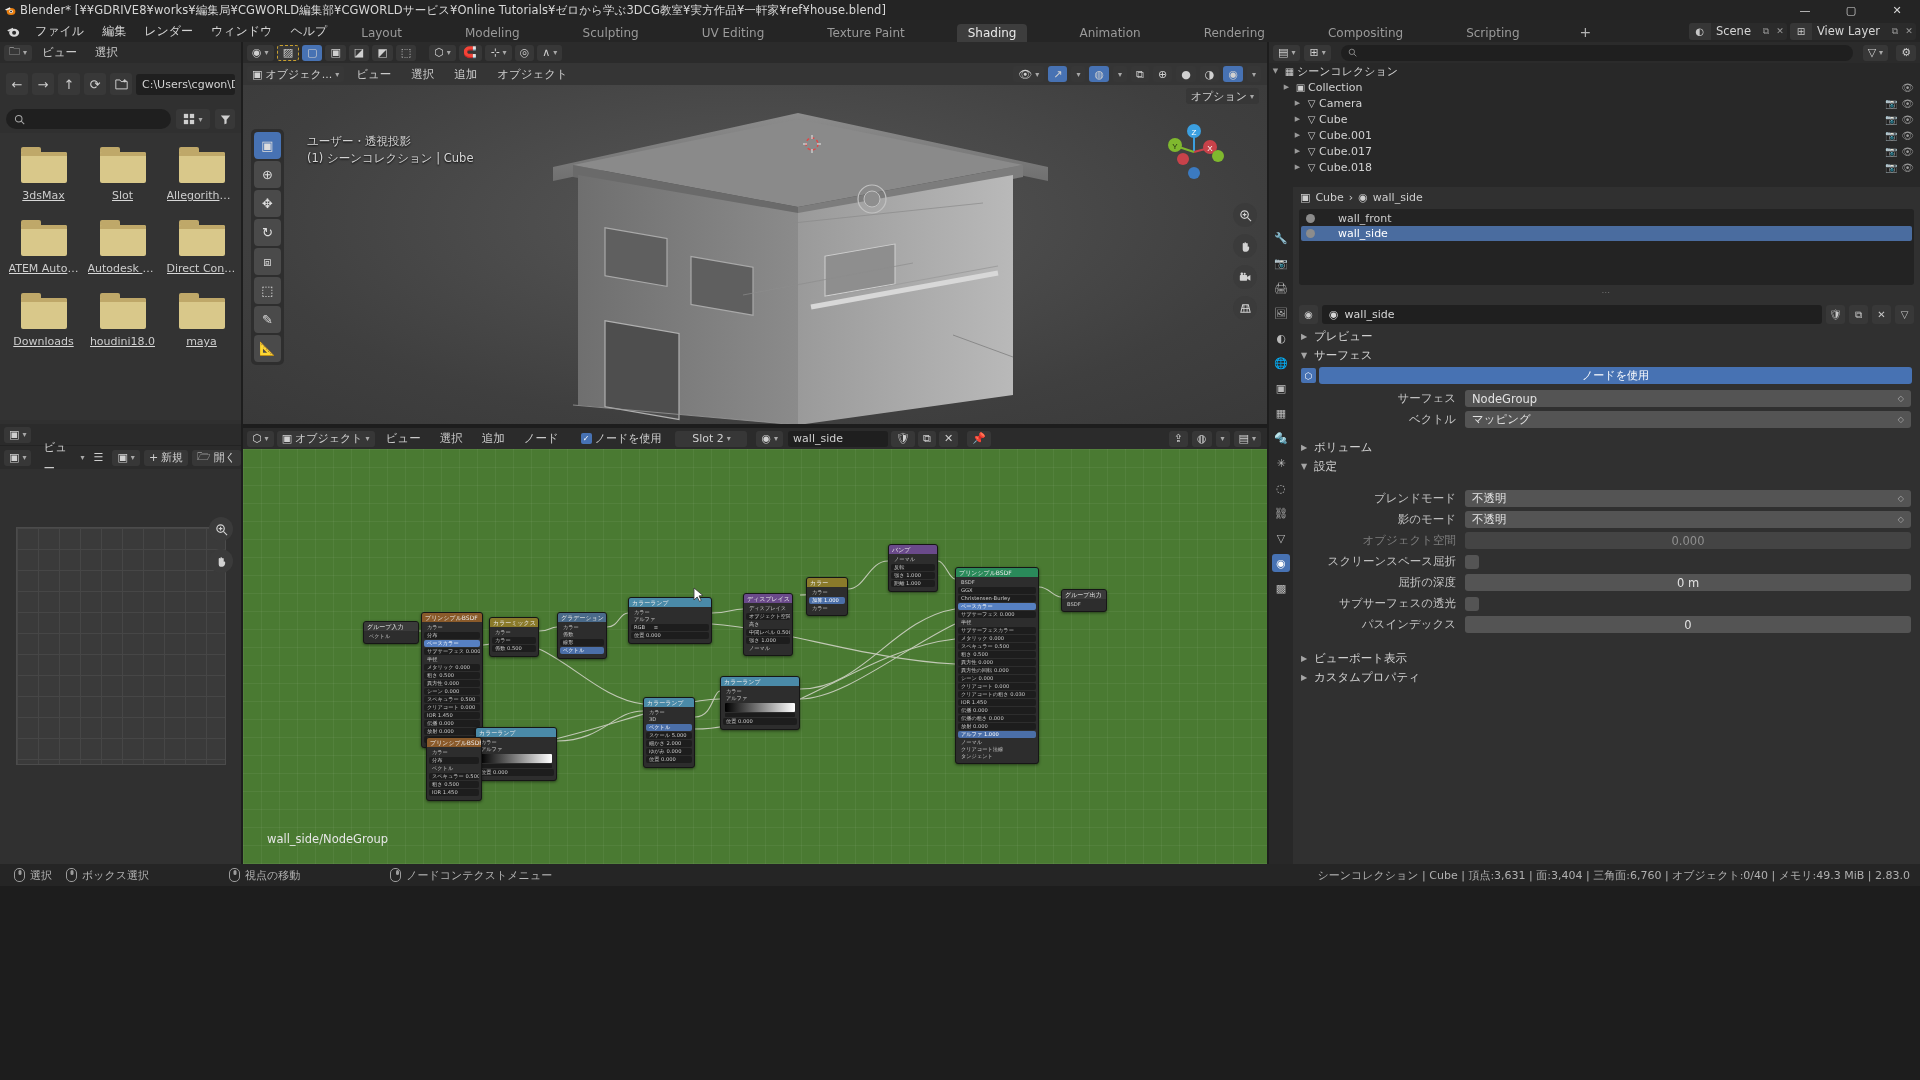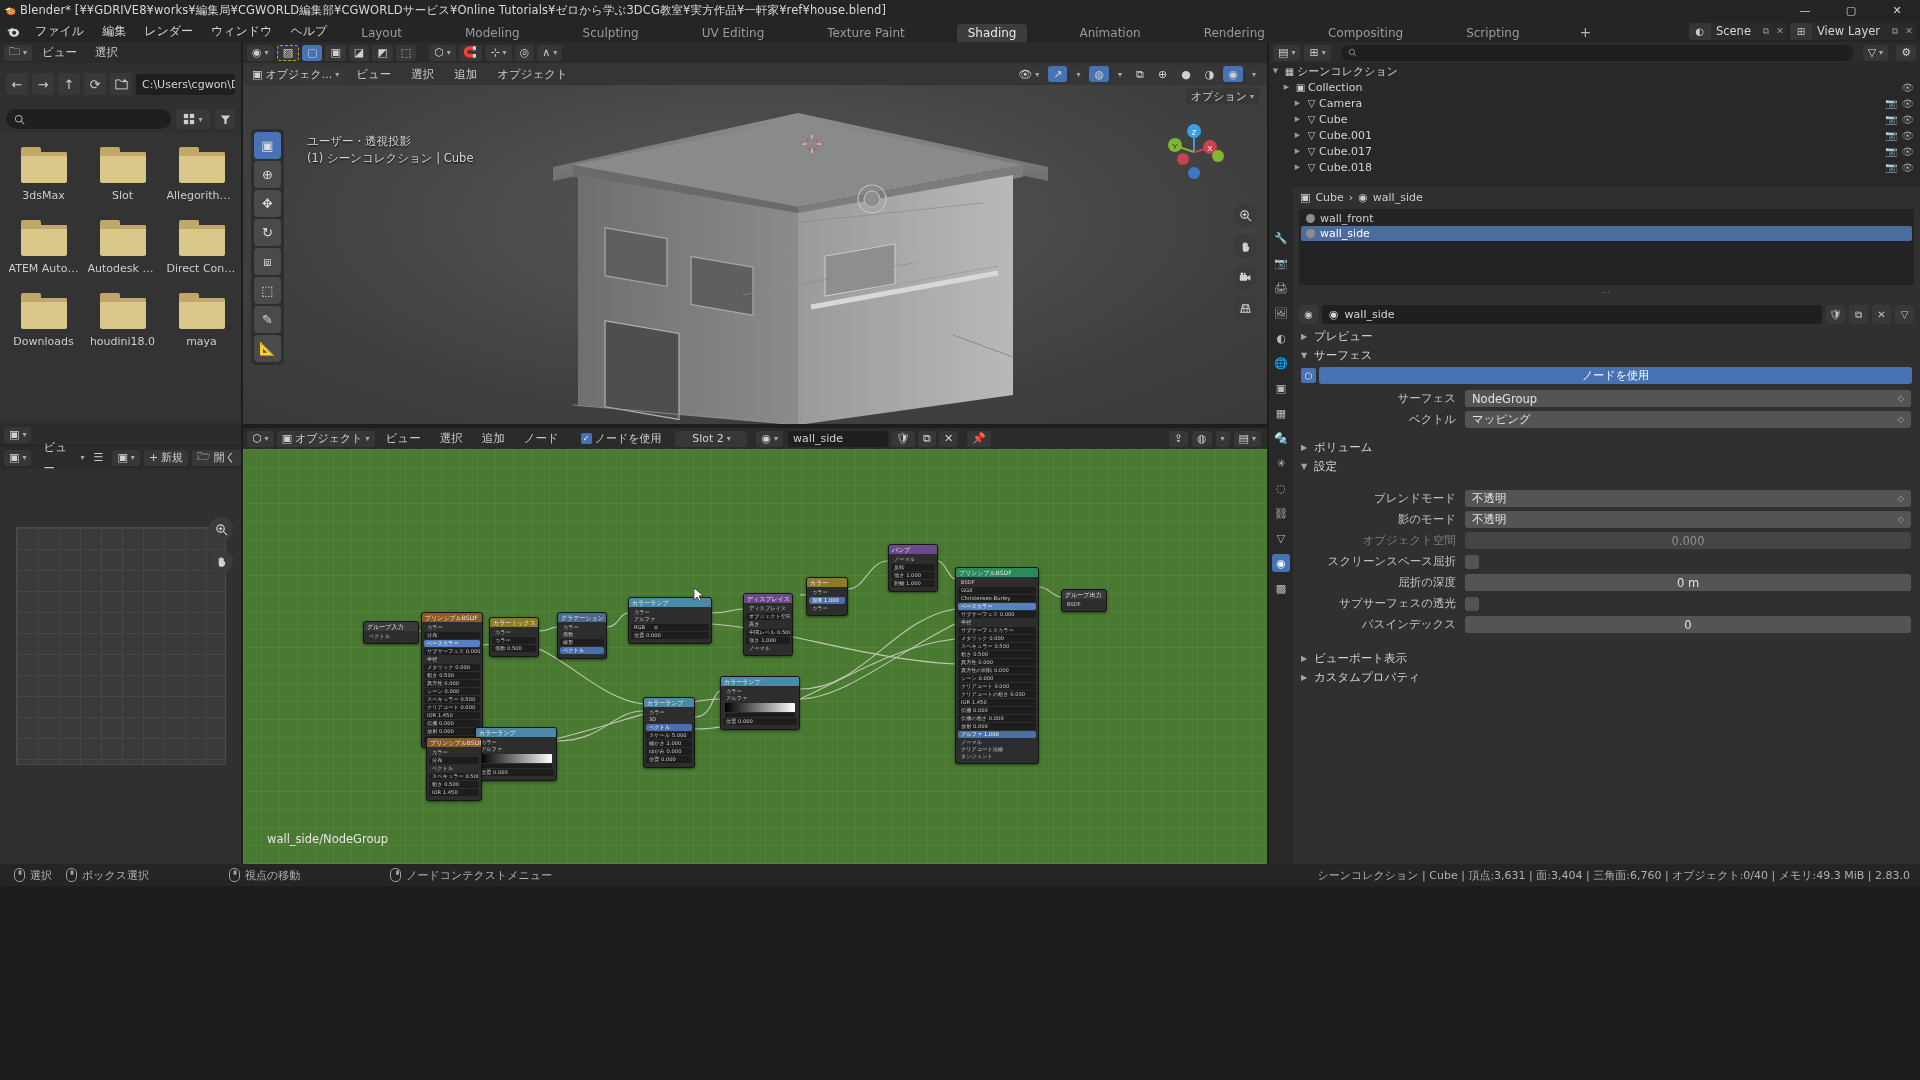--- a/index.html
+++ b/index.html
@@ -50,21 +50,21 @@
   .pathbox{ flex:1; height:21px; background:#1f1f1f; border-radius:3px; display:flex; align-items:center;
     padding:0 6px; font-size:11px; color:#d2d2d2; overflow:hidden; white-space:nowrap; }
   .fb-search{ height:28px; display:flex; align-items:center; padding:0 6px; gap:5px; }
   .searchbox{ flex:1; height:20px; background:#1f1f1f; border-radius:10px; display:flex; align-items:center;
     padding:0 8px; gap:5px; font-size:11px; color:#8d8d8d; }
   .disp-btn{ width:34px; height:20px; background:#383838; border-radius:3px;
     display:flex; align-items:center; justify-content:center; gap:3px; }
   .filt-btn{ width:20px; height:20px; background:#383838; border-radius:3px;
     display:flex; align-items:center; justify-content:center; }
   .fb-grid{ position:relative; height:287px; background:#333333; padding:14px 0 0 0; overflow:hidden; }
-  .fgrow{ display:flex; }
+  .fgrow{ display:flex;text-decoration:underline; }
   .fitem{ width:71px; margin-left:8px; display:flex; flex-direction:column; align-items:center; }
   .folder{ width:46px; height:36px; position:relative; }
   .folder .tab{ position:absolute; left:0; top:0; width:20px; height:7px; background:#bfa869; border-radius:2px 2px 0 0;}
   .folder .body{ position:absolute; left:0; top:5px; width:46px; height:31px; background:#d9c88a; border-radius:2px; }
   .folder .lip{ position:absolute; left:0; top:5px; width:46px; height:4px; background:#bfa869; border-radius:2px 2px 0 0;}
   .fname{ margin-top:6px; font-size:11px; color:#cdcdcd; max-width:70px; overflow:hidden;
     text-overflow:ellipsis; white-space:nowrap; text-align:center; }
 
   
   .ie{ position:absolute; left:0; top:424px; width:241px; height:440px; background:#303030; }
@@ -127,21 +127,21 @@
   .orow .vis{ position:absolute; right:6px; font-size:10px; color:#9b9b9b; }
   .orow .vis2{ position:absolute; right:22px; font-size:10px; color:#9b9b9b; }
 
   .props{ position:absolute; left:1269px; top:187px; width:651px; height:677px; background:#303030; display:flex; }
   .ptabs{ width:24px; background:#282828; padding-top:42px; display:flex; flex-direction:column; align-items:center; gap:7px; }
   .ptab{ width:18px; height:18px; display:flex; align-items:center; justify-content:center; font-size:11px; color:#b9b9b9; border-radius:3px;}
   .ptab.on{ background:#4772b3; color:#fff; }
   .pmain{ flex:1; }
   .pbread{ height:20px; background:#303030; display:flex; align-items:center; gap:5px; padding:0 7px; font-size:11px; color:#cdcdcd; }
   .slotlist{ margin:2px 6px 0 6px; background:#232323; border-radius:3px; height:76px; padding:2px; }
-  .slot{ height:15px; display:flex; align-items:center; gap:5px; padding:0 5px; font-size:11px; color:#cfcfcf; border-radius:2px; }
+  .slot{ height:15px; display:flex; align-items:center; gap:23px; padding:0 5px; font-size:11px; color:#cfcfcf; border-radius:2px; }
   .slot.on{ background:#4a6c9f; color:#fff; }
   .dot{ width:9px; height:9px; border-radius:50%; background:#8c8c8c; display:inline-block; }
   .matrow{ display:flex; align-items:center; gap:4px; padding:5px 6px 3px 6px; }
   .matfield{ flex:1; height:19px; background:#1f1f1f; border-radius:3px; display:flex; align-items:center;
     gap:6px; padding:0 7px; font-size:11px; color:#d6d6d6; }
   .sqbtn{ width:19px; height:19px; background:#383838; border-radius:3px; display:flex;
     align-items:center; justify-content:center; font-size:10px; color:#c9c9c9; }
   .pnl{ height:19px; display:flex; align-items:center; gap:5px; padding:0 8px; font-size:11.5px; color:#d4d4d4; }
   .pnl .tr{ font-size:8px; color:#a5a5a5; width:8px; }
   .usenodes{ margin:2px 8px 4px 26px; height:17px; background:#4772b3; border-radius:3px;

